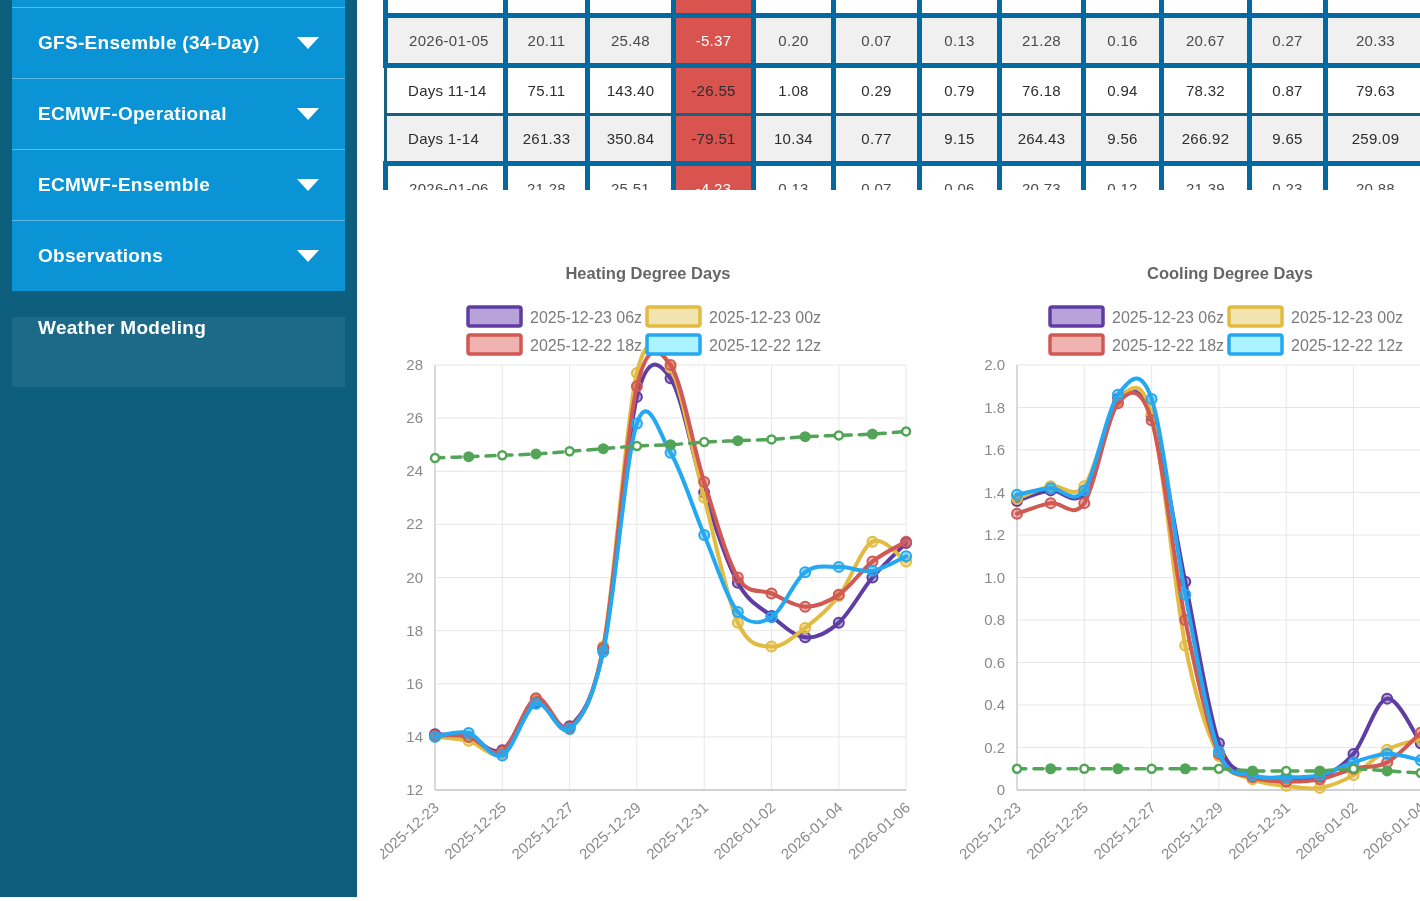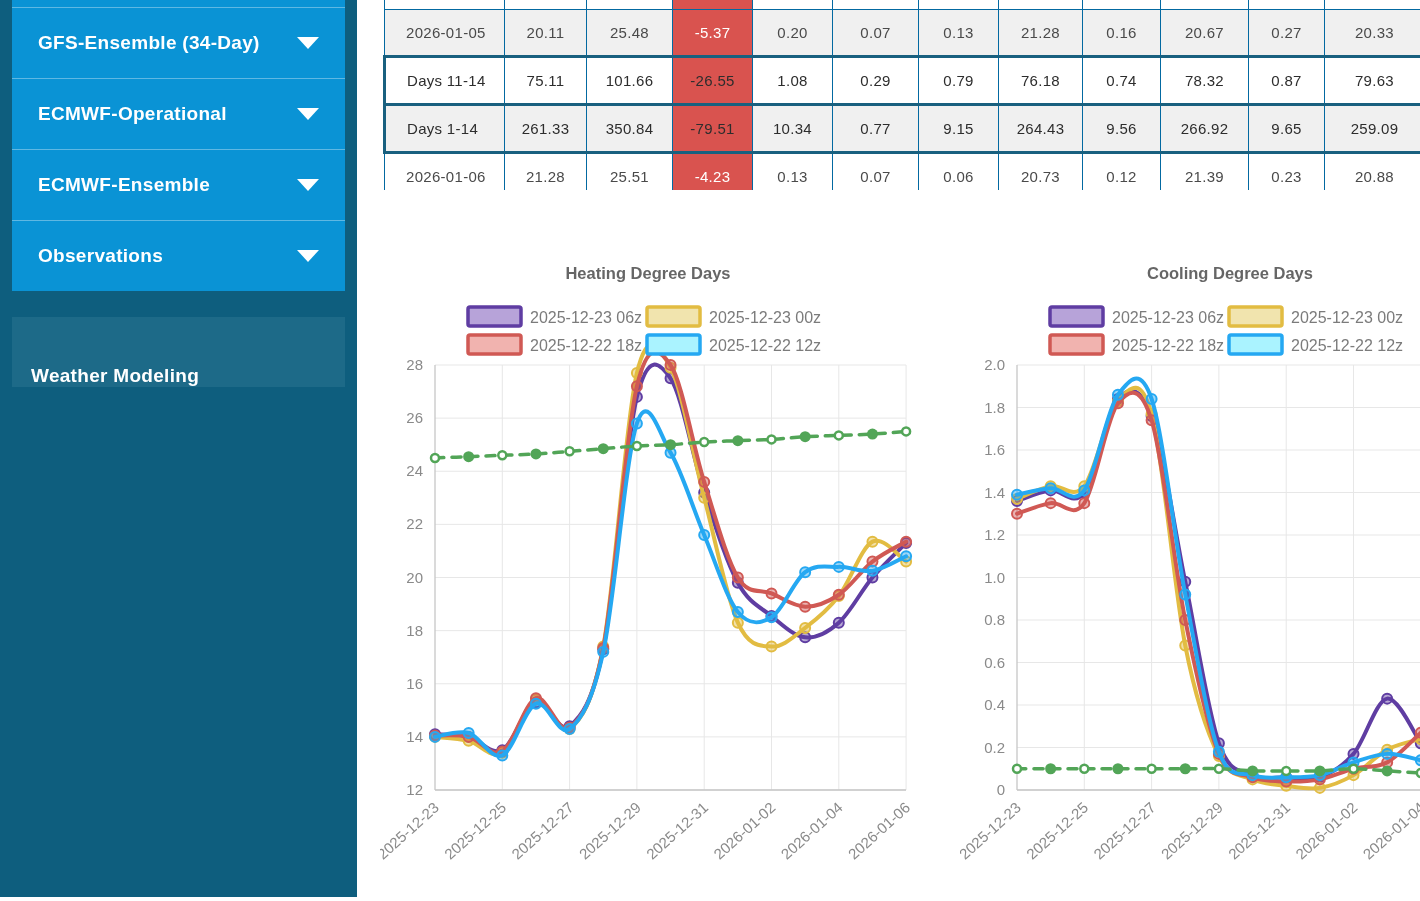--- a/index.html
+++ b/index.html
@@ -26,35 +26,35 @@
     padding:0 26px 0 26px; cursor:pointer;
   }
   .menu-label { color:#fff; font-size:19px; font-weight:600; letter-spacing:.3px; }
   .caret {
     width:0; height:0; flex:0 0 auto;
     border-left:11px solid transparent; border-right:11px solid transparent;
     border-top:12px solid #ffffff;
   }
   .link-group { margin:26px 12px 0; background:var(--link-bg); }
   .link-item {
-    height:70px; display:flex; align-items:flex-end; padding-left:19px;
+    height:70px; display:flex; align-items:flex-start; padding-left:26px;
     border-top:1px solid rgba(255,255,255,0.22); cursor:pointer;
   }
   .link-item:first-child { border-top:none; }
   .link-label { color:#fff; font-size:19px; font-weight:600; letter-spacing:.3px; }
   
   .table-wrap {
     position:absolute; left:383px; top:0; width:1037px; height:190px; overflow:hidden;
   }
   table.data-table {
     border-collapse:collapse; table-layout:fixed; width:1040px;
     margin-top:-37px; font-size:15px; color:#4a4a4a;
   }
   .data-table td {
-    border:1px solid #0369a1; height:45px; text-align:center; padding:0;
+    border:5px solid #0369a1; height:45px; text-align:center; padding:0;
     background:#fff; letter-spacing:.3px;
   }
   .data-table td.label-cell { text-align:left; padding-left:21px; }
   .data-table tr.shaded td { background:#f0f0f0; }
   .data-table tr.aggregate td {
     font-weight:normal; color:#2d2d2d;
     border-top:3px solid var(--hl); border-bottom:3px solid var(--hl);
   }
   .data-table tr.aggregate td:first-child { border-left:3px solid var(--hl); }
   .data-table td.neg { background:var(--neg) !important; color:#fff; }
@@ -138,27 +138,27 @@
           <td>0.13</td>
           <td>21.28</td>
           <td>0.16</td>
           <td>20.67</td>
           <td>0.27</td>
           <td>20.33</td>
         </tr>
         <tr class="aggregate ">
           <td class="label-cell">Days 11-14</td>
           <td>75.11</td>
-          <td>101.66</td>
+          <td>143.40</td>
           <td class="neg">-26.55</td>
           <td>1.08</td>
           <td>0.29</td>
           <td>0.79</td>
           <td>76.18</td>
-          <td>0.74</td>
+          <td>0.94</td>
           <td>78.32</td>
           <td>0.87</td>
           <td>79.63</td>
         </tr>
         <tr class="aggregate shaded">
           <td class="label-cell">Days 1-14</td>
           <td>261.33</td>
           <td>350.84</td>
           <td class="neg">-79.51</td>
           <td>10.34</td>

